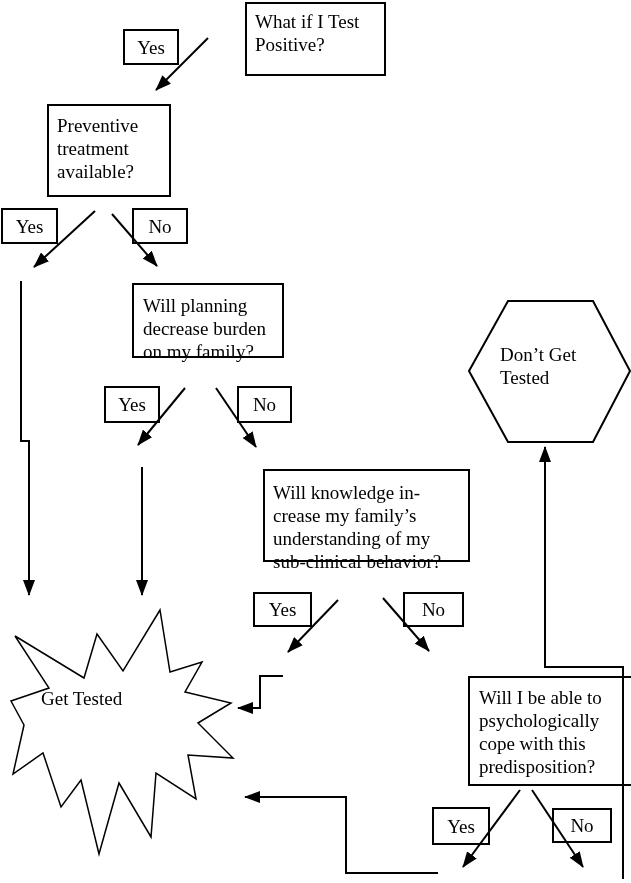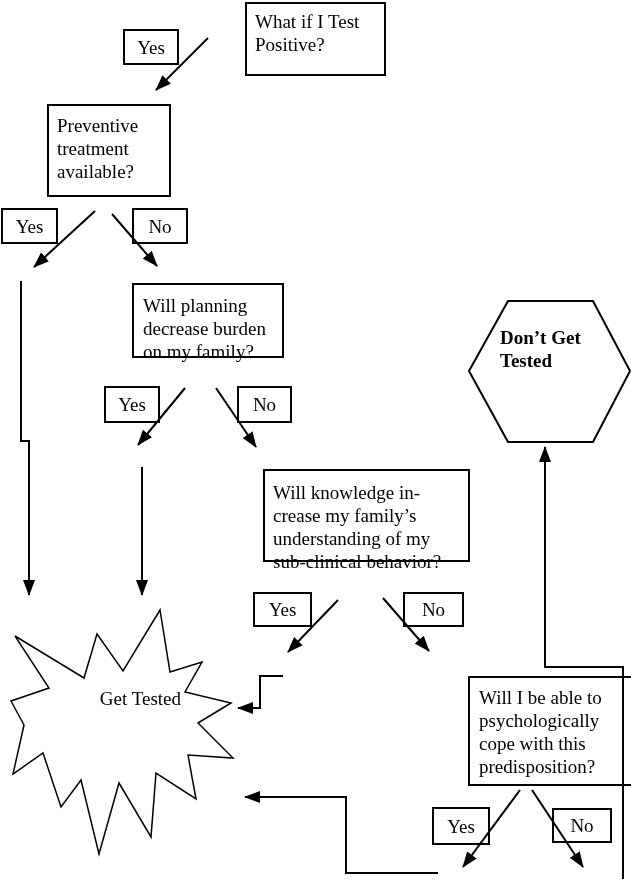--- a/index.html
+++ b/index.html
@@ -15,21 +15,21 @@
   }
   .lbl{
     display:flex;align-items:center;justify-content:center;
     white-space:nowrap;padding:4px;font-size:19px;
   }
   .wires{position:absolute;left:0;top:0;z-index:5;pointer-events:none;}
   .shape-text{
     position:absolute;z-index:6;font-size:19px;line-height:23px;
     white-space:pre-line;
   }
-  .center{text-align:right;}
+  .center{text-align:left;}
 </style>
 </head>
 <body>
 
 <div class="stage">
 
   <div class="box" style="left:216px;top:2px;width:141px;height:74px;padding:6px 8px;margin-left:29px;">What if I Test
 Positive?</div>
 
   <div class="box lbl" style="left:123px;top:29px;width:56px;height:36px;">Yes</div>
@@ -88,18 +88,18 @@
     <path d="M216,388 L256,447" fill="none" stroke="#000000" stroke-width="2" marker-end="url(#ah)"></path>
     <path d="M338,600 L288,652" fill="none" stroke="#000000" stroke-width="2" marker-end="url(#ah)"></path>
     <path d="M283,676 L260,676 L260,708 L238,708" fill="none" stroke="#000000" stroke-width="2" marker-end="url(#ah)"></path>
     <path d="M383,598 L429,651" fill="none" stroke="#000000" stroke-width="2" marker-end="url(#ah)"></path>
     <path d="M520,790 L463,867" fill="none" stroke="#000000" stroke-width="2" marker-end="url(#ah)"></path>
     <path d="M532,790 L583,867" fill="none" stroke="#000000" stroke-width="2" marker-end="url(#ah)"></path>
     <path d="M438,873 L346,873 L346,797 L245,797" fill="none" stroke="#000000" stroke-width="2" marker-end="url(#ah)"></path>
     <path d="M623,879 L623,667 L545,667 L545,447" fill="none" stroke="#000000" stroke-width="2" marker-end="url(#ah)"></path>
   </svg>
 
-  <div class="shape-text" style="left:500px;top:326px;width:100px;font-weight:bold;">Don’t Get
+  <div class="shape-text" style="left:500px;top:343px;width:100px;">Don’t Get
 Tested</div>
 
   <div class="shape-text center" style="left:41px;top:687px;width:140px;">Get Tested</div>
 
 </div>
 
 </body></html>

